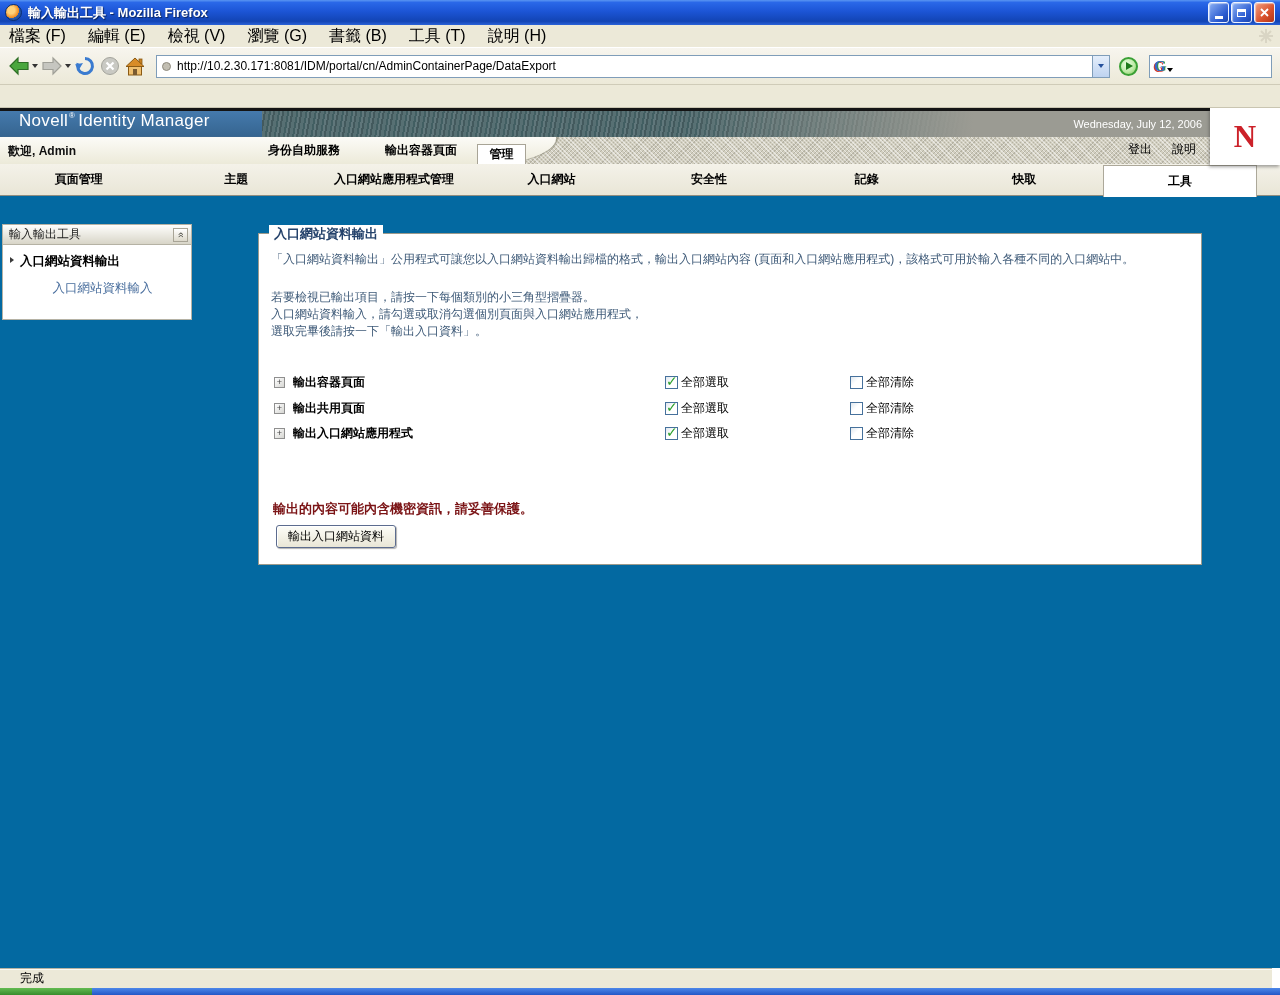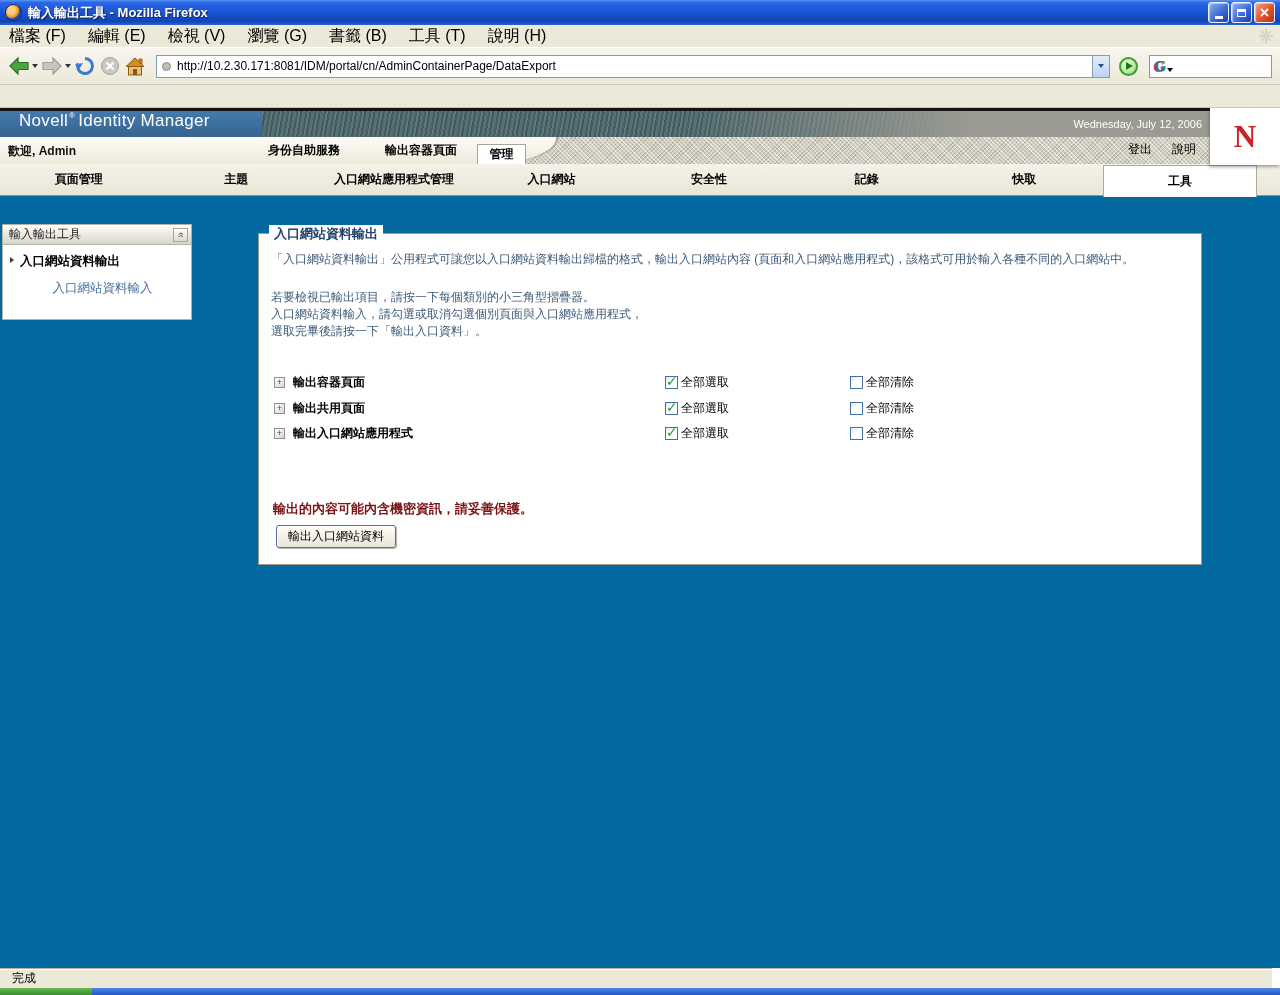--- a/index.html
+++ b/index.html
@@ -144,21 +144,21 @@
   .chk-label { margin-left:3px; font-size:12px; color:#000; white-space:nowrap; }
   .warning { position:absolute; top:266px; left:14px; font-size:13px; font-weight:bold; color:#7b1416; }
   .export-btn { position:absolute; top:291px; left:17px; height:23px; padding:0 11px;
     background:linear-gradient(180deg,#fdfdf8,#e9e6d6); border:1px solid #5c6c8e; border-radius:3px;
     font-size:12px; color:#000; display:flex; align-items:center; cursor:pointer;
     box-shadow:inset 1px 1px 0 #ffffff, 1px 1px 1px rgba(0,0,0,.3); white-space:nowrap; }
 
   
   .statusbar { position:absolute; left:0; right:8px; bottom:7px; height:20px; background:#ece9d8;
     border-top:1px solid #b8b4a4; box-shadow:inset 0 1px 0 #fbfaf4; display:flex; align-items:center;
-    padding-left:12px; font-size:12px; color:#000; }
+    padding-left:20px; font-size:12px; color:#000; }
   .taskbar { position:absolute; left:0; right:0; bottom:0; height:7px; display:flex; }
   .task-green { width:92px; background:linear-gradient(180deg,#63bb51,#378c2c); }
   .task-blue { flex:1; background:linear-gradient(180deg,#4c87e9,#2356c6); }
 </style>
 </head>
 <body>
 
 <div>
 
   <div class="titlebar">

